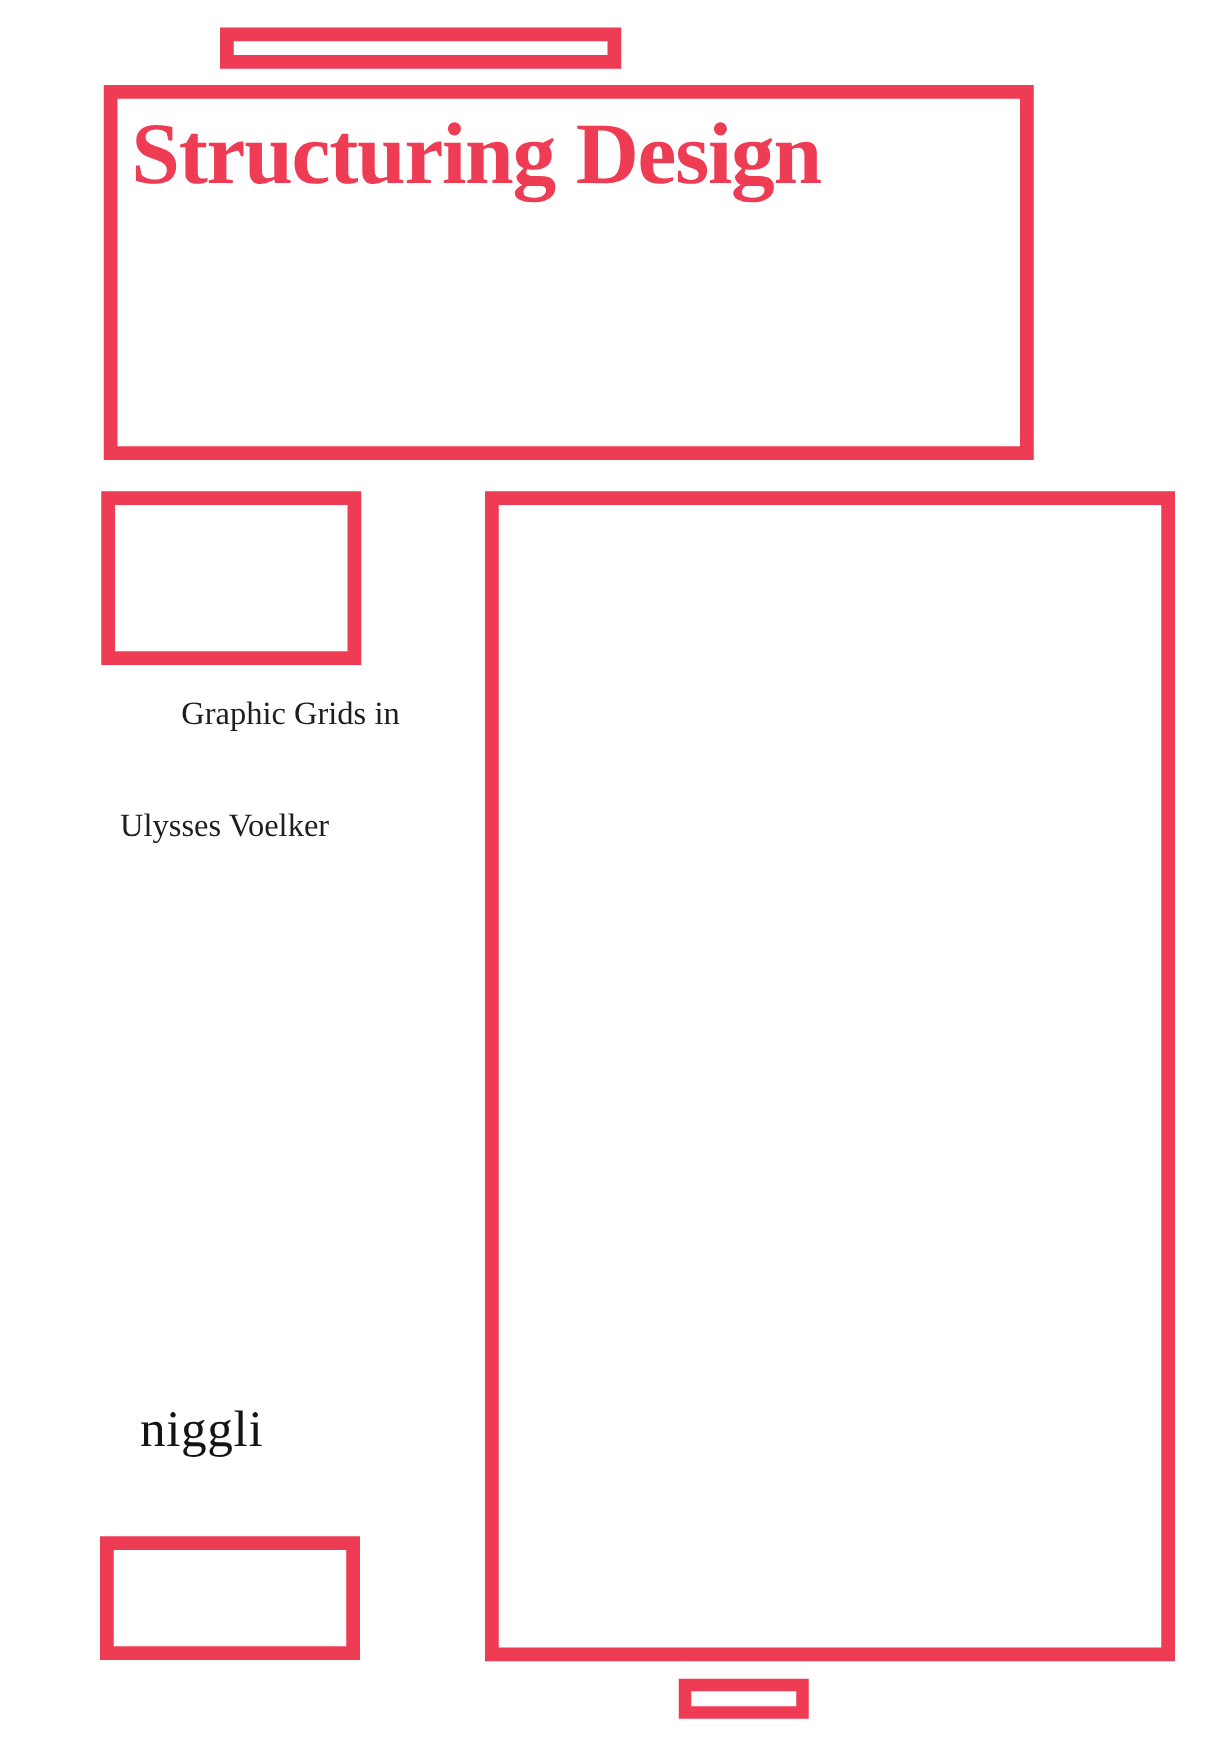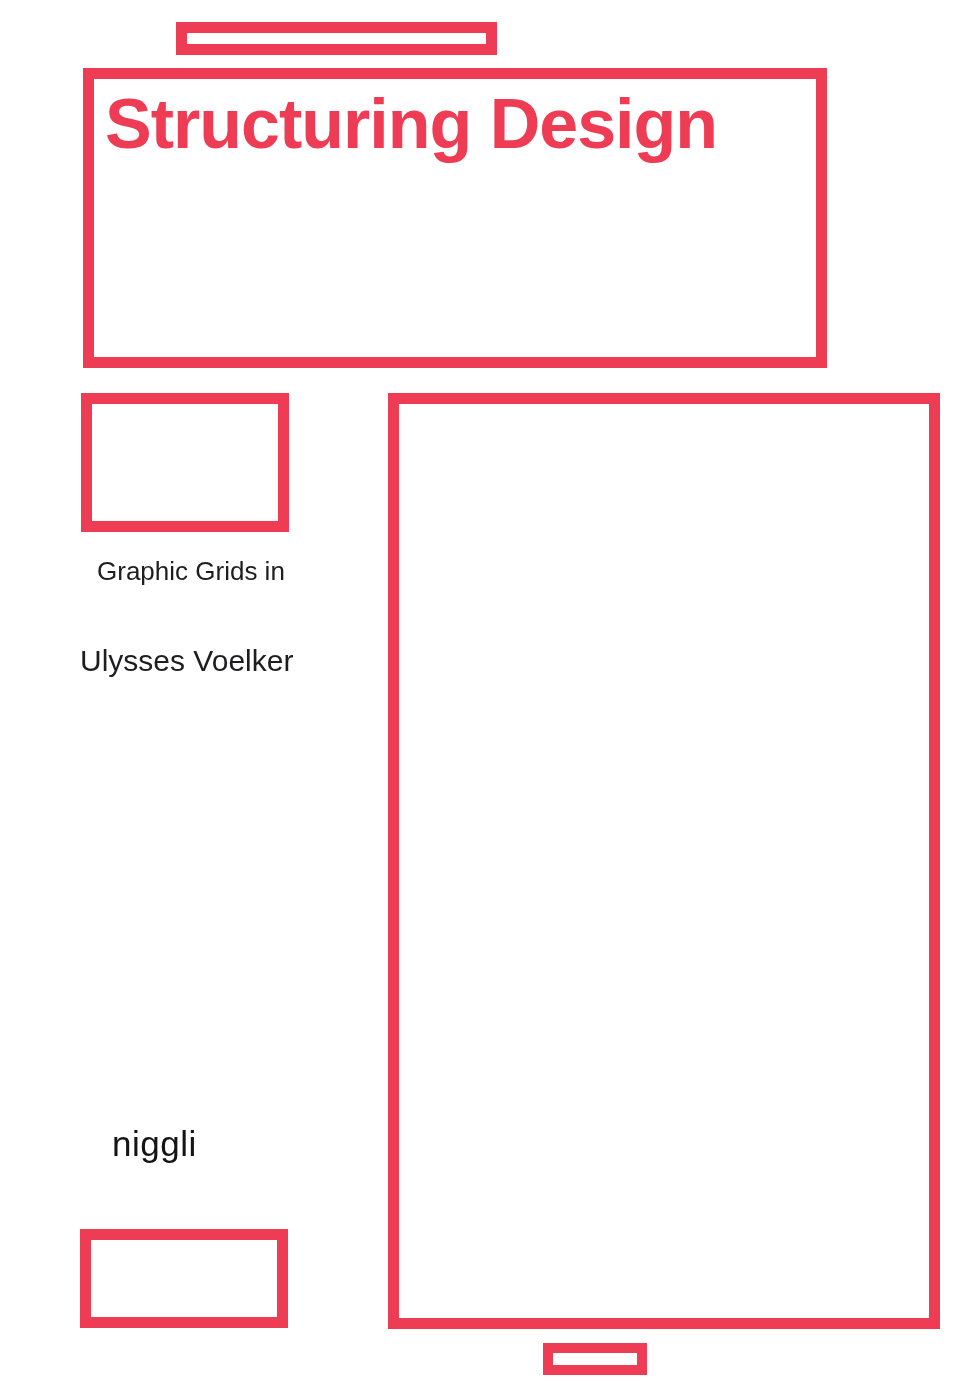--- a/index.html
+++ b/index.html
@@ -7,21 +7,21 @@
     --text: #1e1e20;
     --background: #ffffff;
   }
   * { margin: 0; padding: 0; box-sizing: border-box; }
   html, body { background: #ffffff; }
   .cover {
     position: relative;
     width: 980px;
     height: 1400px;
     background: var(--background, #ffffff);
-    font-family: Liberation Sans, sans-serif;
+    font-family: Liberation Serif, serif;
     overflow: hidden;
   }
   .frame {
     position: absolute;
     border: 11px solid var(--accent, #ee3c55);
     background: transparent;
   }
   .frame-top-slot    { left: 176px; top: 22px;   width: 321px; height: 33px; }
   .frame-title       { left: 83px;  top: 68px;   width: 744px; height: 300px; }
   .frame-small-left  { left: 81px;  top: 393px;  width: 208px; height: 139px; }
@@ -42,35 +42,35 @@
   }
   .subtitle {
     position: absolute;
     left: 97px;
     top: 556px;
     font-size: 26px;
     line-height: 30px;
     font-weight: 400;
     color: var(--text, #1e1e20);
   }
-  .subtitle span { display: block; }
+  .subtitle span { display: block; margin-left: 48px; }
   .author {
     position: absolute;
-    left: 80px;
+    left: 96px;
     top: 646px;
-    font-size: 30px;
+    font-size: 26px;
     line-height: 30px;
     font-weight: 400;
     color: var(--text, #1e1e20);
   }
   .publisher {
     position: absolute;
     left: 112px;
     top: 1126px;
-    font-size: 35px;
+    font-size: 41px;
     line-height: 35px;
     font-weight: 400;
     letter-spacing: 0.5px;
     color: #141414;
   }
 </style>
 </head>
 <body>
 
 <div class="cover">

